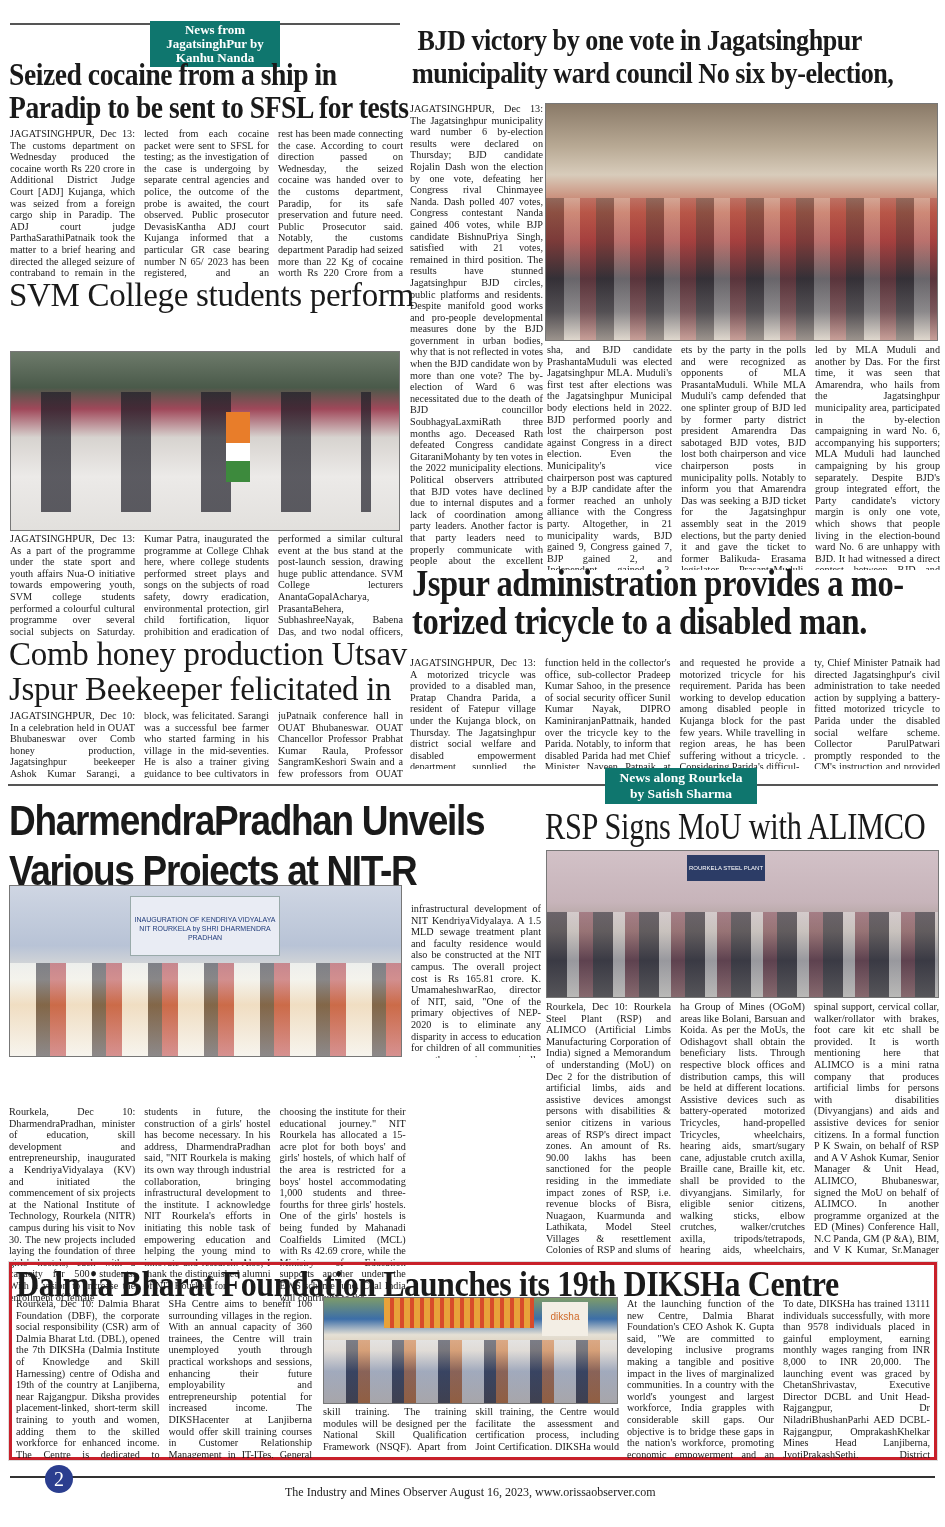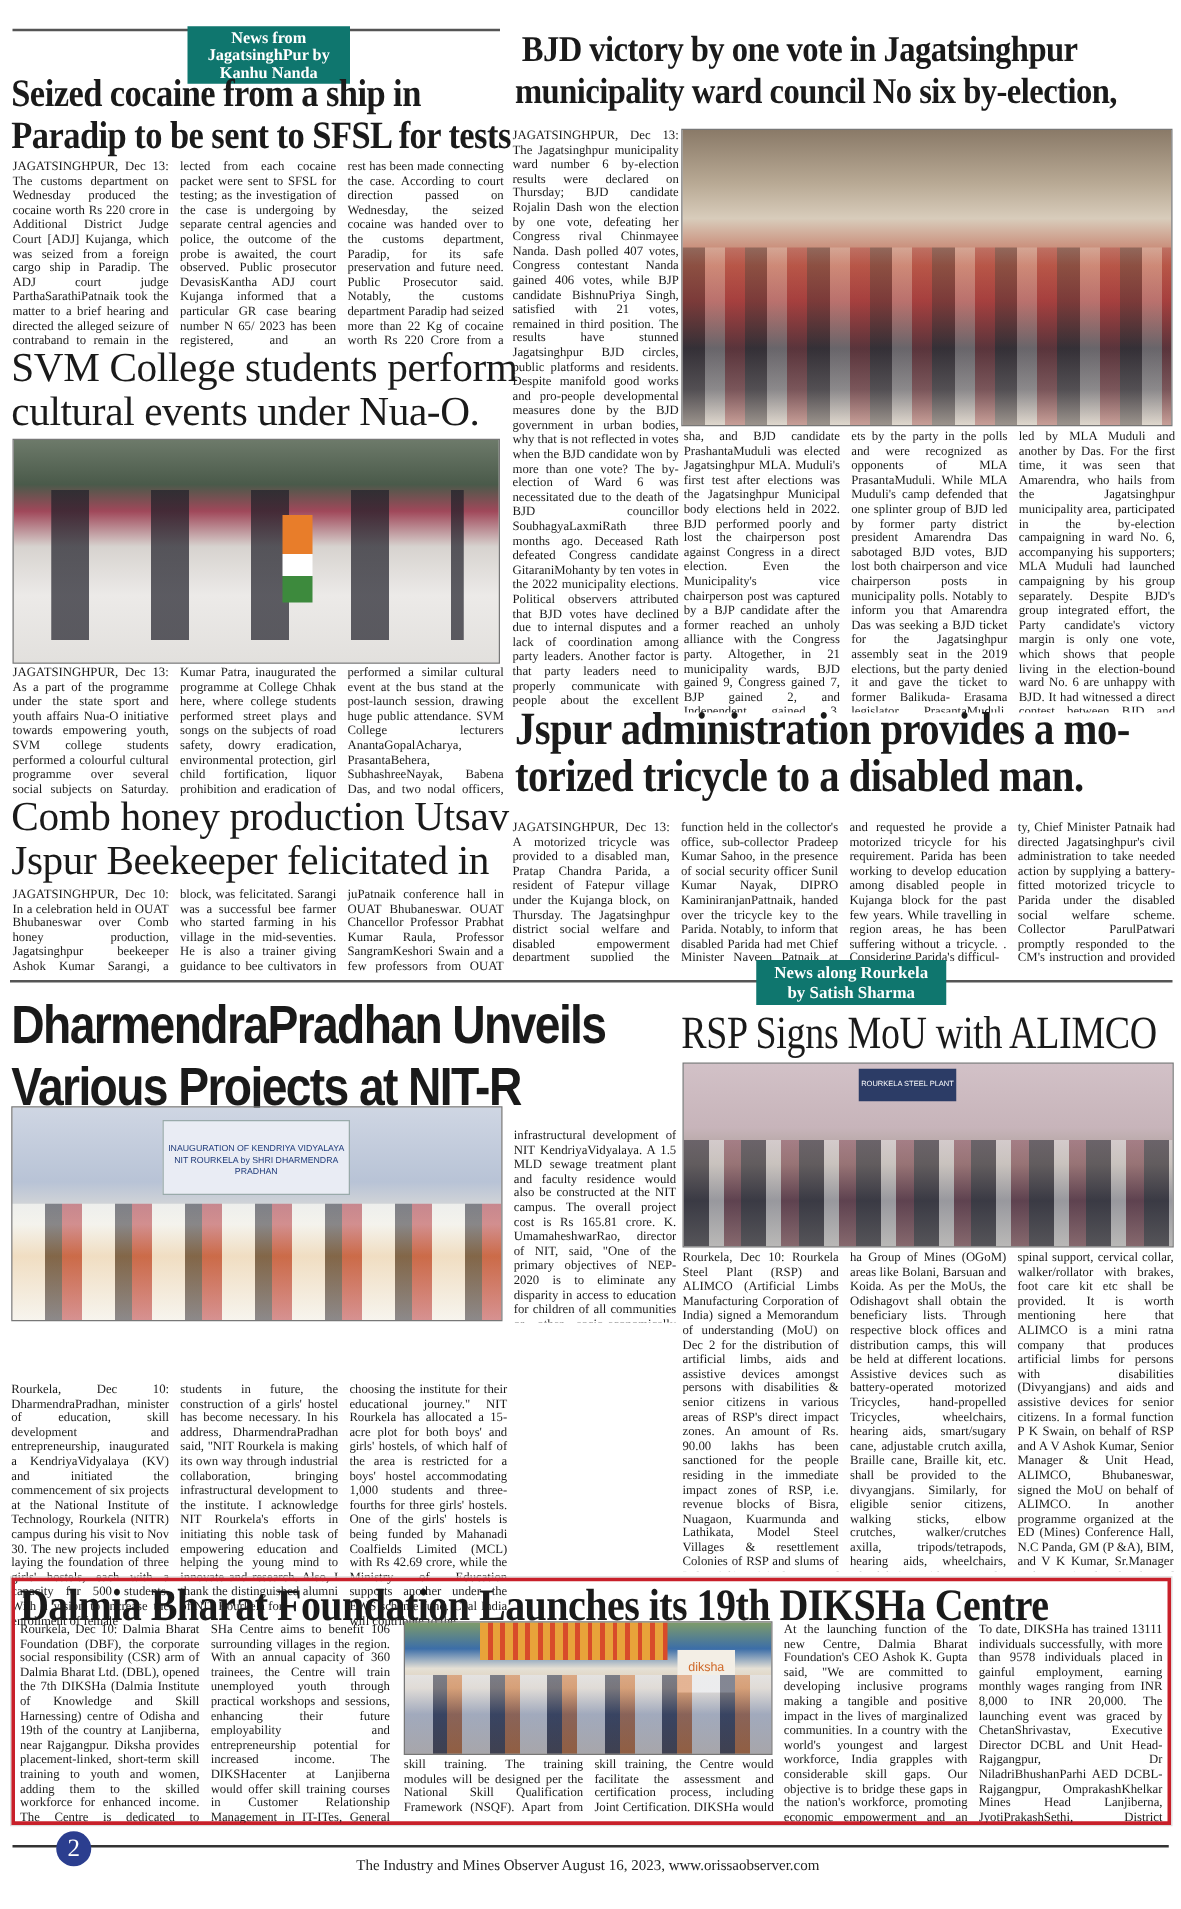--- a/index.html
+++ b/index.html
@@ -44,21 +44,20 @@
   <div style="position:absolute; left:0; right:0; bottom:0; height:60%; background:repeating-linear-gradient(90deg, rgba(40,30,30,.35) 0 18px, rgba(240,230,220,.25) 18px 34px, rgba(160,40,40,.3) 34px 50px);"></div>
 </div>
 <div class="cols" style="left:547px; top:344px; width:393px; grid-template-columns:1fr 1fr 1fr; height:226px;">
   <div class="col">sha, and BJD candidate PrashantaMuduli was elected Jagatsinghpur MLA. Muduli's first test after elections was the Jagatsinghpur Municipal body elections held in 2022. BJD performed poorly and lost the chairperson post against Congress in a direct election. Even the Municipality's vice chairperson post was captured by a BJP candidate after the former reached an unholy alliance with the Congress party. Altogether, in 21 municipality wards, BJD gained 9, Congress gained 7, BJP gained 2, and Independent gained 3. Political analysts have opined that the three independents who won the election were BJD dissidents who had been denied tick-</div>
   <div class="col">ets by the party in the polls and were recognized as opponents of MLA PrasantaMuduli. While MLA Muduli's camp defended that one splinter group of BJD led by former party district president Amarendra Das sabotaged BJD votes, BJD lost both chairperson and vice chairperson posts in municipality polls. Notably to inform you that Amarendra Das was seeking a BJD ticket for the Jagatsinghpur assembly seat in the 2019 elections, but the party denied it and gave the ticket to former Balikuda- Erasama legislator PrasantaMuduli, who won the election against Congress candidate ChiranjeebBiswal. Since then, BJD has divided into two groups, one</div>
   <div class="col"><span>led by MLA Muduli and another by Das. For the first time, it was seen that Amarendra, who hails from the Jagatsinghpur municipality area, participated in the by-election campaigning in ward No. 6, accompanying his supporters; MLA Muduli had launched campaigning by his group separately. Despite BJD's group integrated effort, the Party candidate's victory margin is only one vote, which shows that people living in the election-bound ward No. 6 are unhappy with BJD. It had witnessed a direct contest between BJD and Congress; both parties had engaged a few senior party leaders in election campaigning.</span></div>
 </div>
 
 <div class="abs hl-light" style="left:9px; top:278px; font-size:33px; line-height:35px; white-space:nowrap;">
   <div>SVM College students perform</div>
-  <div>cultural events under Nua-O.</div>
 </div>
 <div class="photo" style="left:10px; top:351px; width:390px; height:180px; background:
   linear-gradient(180deg, #6d7a6a 0%, #4a5a4a 20%, #a0485a 32%, #d7d3cf 48%, #eceae8 70%, #e2e0dd 100%);">
   <div style="position:absolute; left:30px; top:40px; width:330px; height:120px; background:repeating-linear-gradient(90deg, rgba(30,30,40,.7) 0 30px, transparent 30px 80px);"></div>
   <div style="position:absolute; left:215px; top:60px; width:24px; height:70px; background:linear-gradient(180deg, #e87d2a 0 45%, #fff 45% 70%, #3d8a3d 70%);"></div>
 </div>
 <div class="cols" style="left:10px; top:533px; width:393px; grid-template-columns:1fr 1fr 1fr; height:104px;">
   <div class="col">JAGATSINGHPUR, Dec 13: As a part of the programme under the state sport and youth affairs Nua-O initiative towards empowering youth, SVM college students performed a colourful cultural programme over several social subjects on Saturday. The SVM College Principal, Bijaya</div>
   <div class="col">Kumar Patra, inaugurated the programme at College Chhak here, where college students performed street plays and songs on the subjects of road safety, dowry eradication, environmental protection, girl child fortification, liquor prohibition and eradication of illiteracy in society. Students</div>
   <div class="col"><span>performed a similar cultural event at the bus stand at the post-launch session, drawing huge public attendance. SVM College lecturers AnantaGopalAcharya, PrasantaBehera, SubhashreeNayak, Babena Das, and two nodal officers, Subhandu Nanda, coordinated the programme.</span></div>
@@ -118,21 +117,21 @@
 </div>
 
 <div class="dalmia-box" style="left:9px; top:1262px; width:928px; height:198px;"></div>
 <div class="abs hl-bold" style="left:16px; top:1264px; font-size:36px; line-height:40px; white-space:nowrap; transform:scaleX(0.89); transform-origin:left top;">Dalmia Bharat Foundation Launches its 19th DIKSHa Centre</div>
 <div class="cols" style="left:16px; top:1298px; width:296px; grid-template-columns:1fr 1fr; height:160px;">
   <div class="col">Rourkela, Dec 10: Dalmia Bharat Foundation (DBF), the corporate social responsibility (CSR) arm of Dalmia Bharat Ltd. (DBL), opened the 7th DIKSHa (Dalmia Institute of Knowledge and Skill Harnessing) centre of Odisha and 19th of the country at Lanjiberna, near Rajgangpur. Diksha provides placement-linked, short-term skill training to youth and women, adding them to the skilled workforce for enhanced income. The Centre is dedicated to empowering rural youth through comprehensive skill training and sustainable livelihood development; the new DIK-</div>
   <div class="col">SHa Centre aims to benefit 106 surrounding villages in the region. With an annual capacity of 360 trainees, the Centre will train unemployed youth through practical workshops and sessions, enhancing their future employability and entrepreneurship potential for increased income. The DIKSHacenter at Lanjiberna would offer skill training courses in Customer Relationship Management in IT-ITes, General Duty Assistant in Healthcare and Housekeeping Trainee in Tourism &amp; Hospitality. The Centre would have pre-qualified trainers recruited to offer quality</div>
 </div>
 <div class="photo" style="left:323px; top:1297px; width:295px; height:107px; background:
   linear-gradient(180deg, #7d9b6a 0%, #3c6ea8 20%, #e5e0d5 35%, #d9c9b2 50%, #4d5a78 70%, #5b5250 100%);">
-  <div style="position:absolute; left:218px; top:4px; width:46px; height:34px; background:#f3eee5; color:#d06a2a; font-family:'Liberation Sans',sans-serif; font-size:10px; text-align:center; line-height:30px;margin-top:18px;">diksha</div>
+  <div style="position:absolute; left:218px; top:4px; width:46px; height:34px; background:#f3eee5; color:#d06a2a; font-family:'Liberation Sans',sans-serif; font-size:10px; text-align:center; line-height:30px;">diksha</div>
   <div style="position:absolute; left:60px; top:0; width:150px; height:30px; background:repeating-linear-gradient(90deg, #e8a23a 0 6px, #d84b2a 6px 10px);"></div>
   <div style="position:absolute; left:0; right:0; bottom:0; height:60%; background:repeating-linear-gradient(90deg, rgba(230,235,245,.55) 0 22px, rgba(40,50,80,.55) 22px 34px, rgba(210,110,50,.45) 34px 46px);"></div>
 </div>
 <div class="col abs" style="left:323px; top:1406px; width:296px; height:52px; column-count:2; column-gap:9px;">skill training. The training modules will be designed per the National Skill Qualification Framework (NSQF). Apart from skill training, the Centre would facilitate the assessment and certification process, including Joint Certification. DIKSHa would also help get placement assistance to the trained candidates nationwide.</div>
 <div class="cols" style="left:627px; top:1298px; width:303px; grid-template-columns:1fr 1fr; height:160px;">
   <div class="col">At the launching function of the new Centre, Dalmia Bharat Foundation's CEO Ashok K. Gupta said, "We are committed to developing inclusive programs making a tangible and positive impact in the lives of marginalized communities. In a country with the world's youngest and largest workforce, India grapples with considerable skill gaps. Our objective is to bridge these gaps in the nation's workforce, promoting economic empowerment and an improved quality of life for our youth. Through DIKSHa, we hope to contribute to building a skilled and self-reliant India."</div>
   <div class="col"><span>To date, DIKSHa has trained 13111 individuals successfully, with more than 9578 individuals placed in gainful employment, earning monthly wages ranging from INR 8,000 to INR 20,000. The launching event was graced by ChetanShrivastav, Executive Director DCBL and Unit Head-Rajgangpur, Dr NiladriBhushanParhi AED DCBL-Rajgangpur, OmprakashKhelkar Mines Head Lanjiberna, JyotiPrakashSethi, District Employment Officer- Rourkela, Keshaw Chandra Jha Dy. CEO -ORMAS Sundergarh, along with nine village Pradhans from periphery villages.</span></div>
 </div>
 
 <div class="rule" style="left:10px; top:1476px; width:925px; height:2px; background:#333;"></div>

